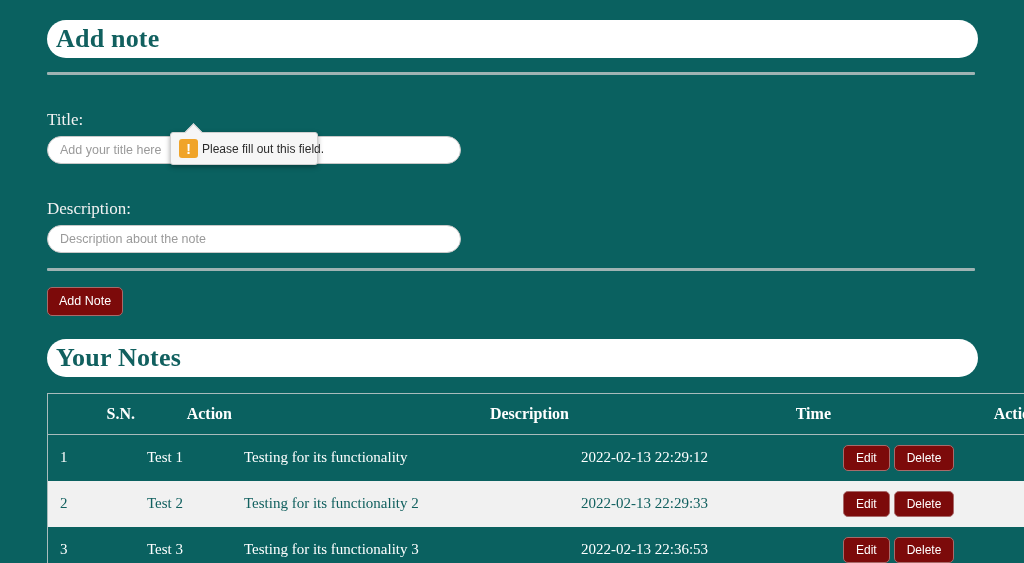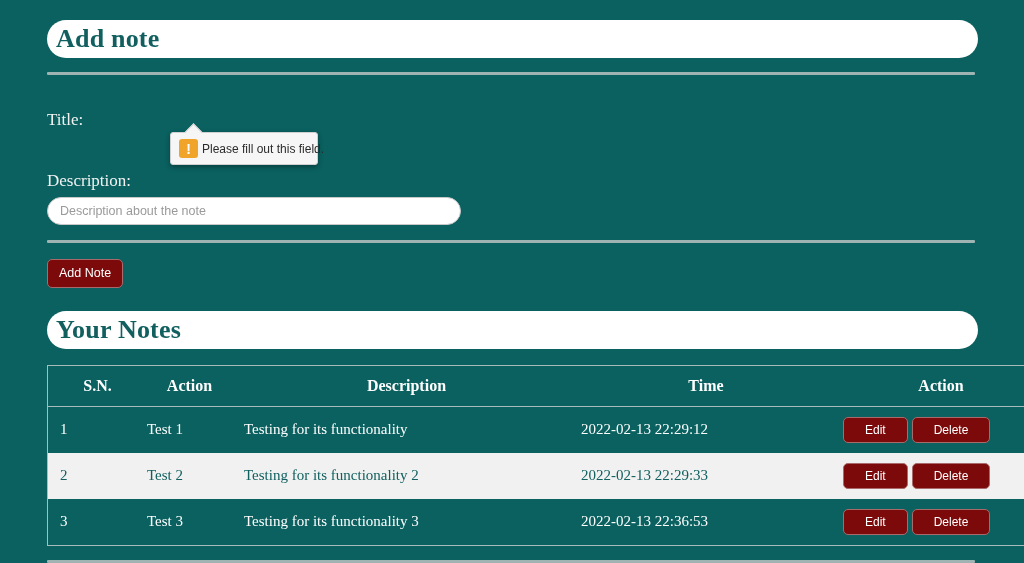--- a/index.html
+++ b/index.html
@@ -160,21 +160,21 @@
   }
 
   
   .notes-table {
     width: 931px;
     border-collapse: collapse;
     border: 1px solid #a9bcbc;
     table-layout: fixed;
   }
   .notes-table th {
-    text-align: center;
+    text-align: right;
     color: #ffffff;
     font-family: "Liberation Serif", serif;
     font-weight: bold;
     font-size: 16px;
     padding: 11px 0 11px 12px;
     border-bottom: 1px solid #a9bcbc;
     background: #0a6160;
   }
   .notes-table td {
     font-family: "Liberation Serif", serif;
@@ -192,21 +192,21 @@
   .col-title { width: 85px; }
   .col-desc  { width: 325px; }
   .col-time  { width: 250px; }
   .col-action{ width: 196px; }
 
   .action-cell {
     padding-left: 12px;
   }
   .action-cell .btn-maroon {
     margin-right: 4px;
-    padding: 6px 21px;
+    padding: 6px 12px;
   }
 
   
   .note-label {
     color: #ffffff;
     font-family: Liberation Mono, monospace;
     font-size: 13px;
     font-weight: bold;
   }
 </style>
@@ -223,20 +223,21 @@
       </div>
     </div>
 
     <div style="height:14px;"></div>
     <hr class="rule">
 
     
     <div style="height:7px;"></div>
     <div class="field-label">Title:</div>
     <div style="height:6px;"></div>
+    <input class="text-input" type="text" placeholder="Add your title here" style="">
 
     
     <div style="height:7px;"></div>
     <div class="field-label">Description:</div>
     <div style="height:6px;"></div>
     <input class="text-input" type="text" placeholder="Description about the note" style="">
 
     <div style="height:15px;"></div>
     <hr class="rule">
 

